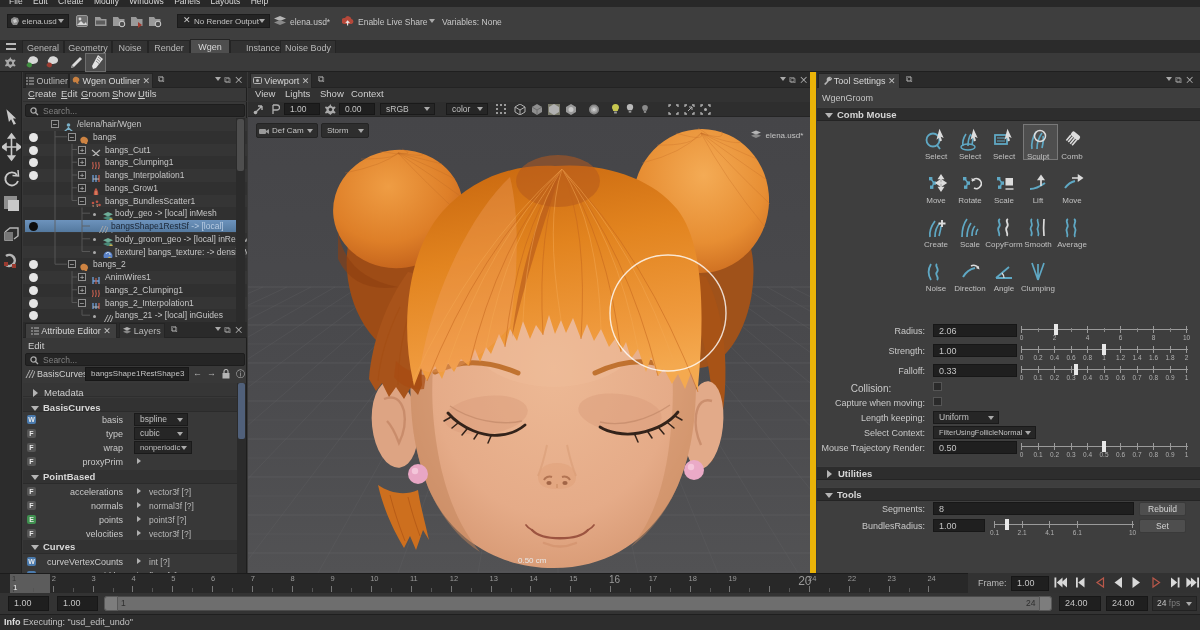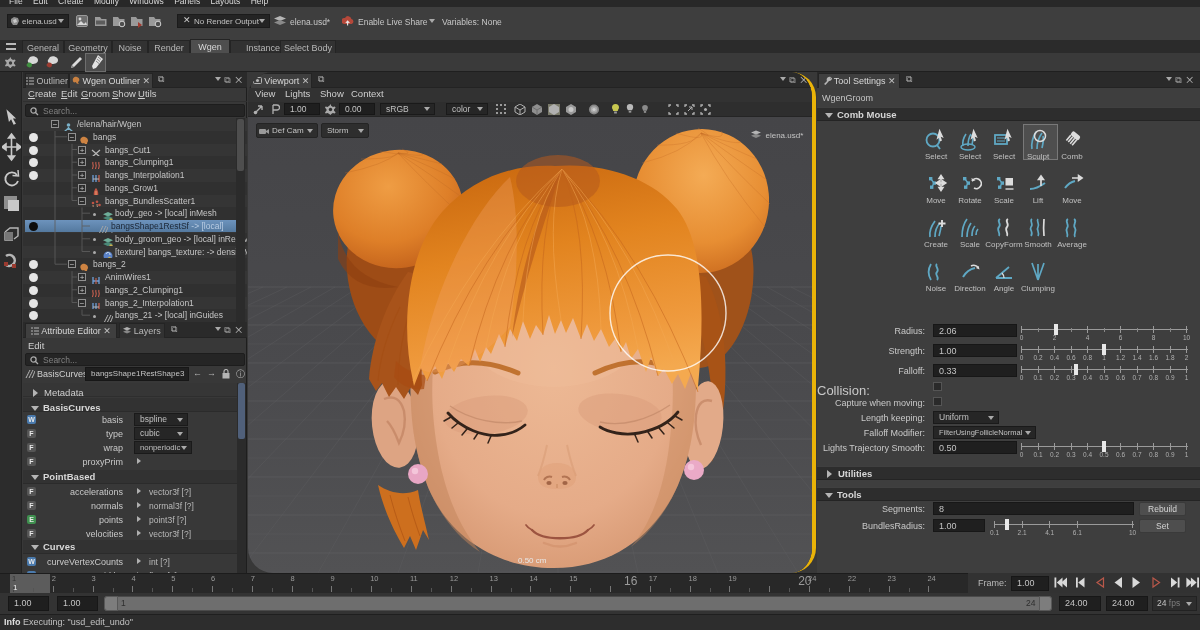--- a/index.html
+++ b/index.html
@@ -66,21 +66,21 @@
   <span class="abs" style="left:442px;top:10px;font-size:8.5px;color:#c8c8c8;">Variables: None</span>
 </div>
 <div class="abs" style="left:0;top:40px;width:1200px;height:13px;background:#2b2b2b;">
   <div class="abs" style="left:6px;top:3px;width:10px;height:7px;border-top:2px solid #b9b9b9;border-bottom:2px solid #b9b9b9;"></div>
   <div class="tab" style="left:22px;width:42px;">General</div>
   <div class="tab" style="left:64px;width:48px;">Geometry</div>
   <div class="tab" style="left:112px;width:36px;">Noise</div>
   <div class="tab" style="left:148px;width:42px;">Render</div>
   <div class="tab on" style="left:190px;width:40px;top:-1px;height:14px;background:#4e4e4e;line-height:15px;">Wgen</div>
   <div class="tab" style="left:230px;width:30px;padding-left:15px;">Instancer</div>
-  <div class="tab" style="left:280px;width:56px;">Select Body</div>
+  <div class="tab" style="left:280px;width:56px;">Noise Body</div>
 </div>
 <div class="abs" style="left:0;top:53px;width:1200px;height:19px;background:#3a3a3a;border-bottom:1px solid #1f1f1f;">
   <svg class="abs" style="left:5px;top:4px;" width="11" height="11" viewBox="0 0 11 11">
       <path d="M5.5 0 L6.3 2 A3.6 3.6 0 0 1 7.8 2.9 L9.9 2.4 L10.6 3.8 L9 5.2 a3.6 3.6 0 0 1 0 1.6 L10.6 8.2 L9.9 9.6 L7.8 9.1 a3.6 3.6 0 0 1 -1.5 0.9 L5.5 12 L4.2 10 A3.6 3.6 0 0 1 2.7 9.1 L0.6 9.6 L0 8.2 L1.5 6.8 a3.6 3.6 0 0 1 0-1.6 L0 3.8 L0.6 2.4 L2.7 2.9 A3.6 3.6 0 0 1 4.2 2 Z" fill="#a8a8a8"></path>
       <circle cx="5.5" cy="6" r="1.7" fill="#3a3a3a"></circle>
     </svg>
   <svg class="abs" style="left:26px;top:3px;" width="14" height="13" viewBox="0 0 14 13">
       <path d="M4 1 C7 -1 12 1 12 4 C12 7 9 8 6 8 C3 8 1 6 2 4 Z" fill="#d8d8d8"></path>
       <path d="M2 7 C4 6 6 7 6 9 C6 11 4 12 2 11 C0 10 0 8 2 7 Z" fill="#3f8f3f"></path>
     </svg>
@@ -117,21 +117,21 @@
     </g>
   <g fill="none" stroke="#b5b5b5" stroke-width="2.6">
       <path d="M4 152 a5.5 5.5 0 1 1 -1 8"></path>
     </g>
     <rect x="2" y="158" width="4" height="4" fill="#9a3b30"></rect>
     <rect x="10" y="160" width="4" height="4" fill="#9a3b30"></rect>
 </svg>
 
 <div class="abs" id="leftrail" style="left:0;top:72px;width:22px;height:501px;background:#2c2c2c;border-right:1px solid #222;"></div>
 <div class="abs" id="leftpanel" style="left:23px;top:72px;width:224px;height:501px;background:#383838;border-right:1px solid #1e1e1e;"></div>
-<div class="abs" id="viewport" style="left:248px;top:72px;width:568px;height:501px;background:#333;border-right:4px solid #eab308;overflow:hidden;border-radius:25px;">
+<div class="abs" id="viewport" style="left:248px;top:72px;width:568px;height:501px;background:#333;border-right:6px solid #eab308;overflow:hidden;">
   <div class="abs" style="left:0;top:0;width:568px;height:16px;background:#2a2a2a;border-bottom:1px solid #232323;">
   <div class="tab on" style="left:2px;width:62px;height:15px;top:1px;line-height:15px;"><svg width="9" height="9" viewBox="0 0 9 9" style="vertical-align:-1px;">
           <rect x="0.5" y="1.5" width="8" height="6" rx="1" fill="none" stroke="#b5b5b5"></rect>
           <circle cx="4.5" cy="4.5" r="1.5" fill="#b5b5b5"></circle>
         </svg> Viewport <span style="color:#c0c0c0;">✕</span></div>
   <span class="abs" style="left:70px;top:2px;font-size:9px;color:#b0b0b0;">⧉</span>
   <div class="wbtns" style="top:3px;right:8px;"><span style="display:inline-block;width:0;height:0;border-left:3.5px solid transparent;border-right:3.5px solid transparent;border-top:4px solid #aaa;vertical-align:2px;"></span>&nbsp;⧉&nbsp;✕</div>
     </div>
   <div class="abs" style="left:0;top:16px;width:568px;height:14px;background:#323232;font-size:9.5px;color:#cfcfcf;">
       <span class="abs" style="left:7px;">View</span>
@@ -601,29 +601,29 @@
       <div class="abs" style="left:115.5px;top:2px;width:1px;height:7px;background:#9a9a9a;"></div>
       <div class="abs" style="left:107.5px;top:10px;width:17px;text-align:center;font-size:6.5px;color:#b0b0b0;">0.7</div>
       <div class="abs" style="left:132.0px;top:2px;width:1px;height:7px;background:#9a9a9a;"></div>
       <div class="abs" style="left:124.0px;top:10px;width:17px;text-align:center;font-size:6.5px;color:#b0b0b0;">0.8</div>
       <div class="abs" style="left:148.5px;top:2px;width:1px;height:7px;background:#9a9a9a;"></div>
       <div class="abs" style="left:140.5px;top:10px;width:17px;text-align:center;font-size:6.5px;color:#b0b0b0;">0.9</div>
       <div class="abs" style="left:165.0px;top:2px;width:1px;height:7px;background:#9a9a9a;"></div>
       <div class="abs" style="left:157.0px;top:10px;width:17px;text-align:center;font-size:6.5px;color:#b0b0b0;">1</div>
       <div class="abs" style="left:53.0px;top:0px;width:4px;height:11px;background:#e8e8e8;"></div>
     </div>
-  <span class="abs" style="left:0;top:311px;width:108px;text-align:left;font-size:13px;color:#c9c9c9;">Collision:</span>
+  <span class="abs" style="left:0;top:311px;width:108px;text-align:center;font-size:10px;color:#c9c9c9;">Collision:</span>
   <div class="abs" style="left:116px;top:310px;width:9px;height:9px;background:#2a2a2a;border:1px solid #555;"></div>
   <span class="abs" style="left:0;top:326px;width:108px;text-align:right;font-size:9px;color:#c9c9c9;">Capture when moving:</span>
   <div class="abs" style="left:116px;top:325px;width:9px;height:9px;background:#2a2a2a;border:1px solid #555;"></div>
   <span class="abs" style="left:0;top:341px;width:108px;text-align:right;font-size:9px;color:#c9c9c9;">Length keeping:</span>
   <div class="abs ddn" style="left:116px;top:339px;width:66px;height:13px;font-size:8.5px;line-height:11px;">Uniform<span class="caret"></span></div>
-  <span class="abs" style="left:0;top:356px;width:108px;text-align:right;font-size:9px;color:#c9c9c9;">Falloff Modifier:</span>
+  <span class="abs" style="left:0;top:356px;width:108px;text-align:right;font-size:9px;color:#c9c9c9;">Select Context:</span>
   <div class="abs ddn" style="left:116px;top:354px;width:103px;height:13px;font-size:7.5px;line-height:12px;">FilterUsingFollicleNormal<span class="caret"></span></div>
-  <span class="abs" style="left:0;top:371px;width:108px;text-align:right;font-size:9px;color:#c9c9c9;">Lights Trajectory Smooth:</span>
+  <span class="abs" style="left:0;top:371px;width:108px;text-align:right;font-size:9px;color:#c9c9c9;">Mouse Trajectory Render:</span>
   <div class="abs fld" style="left:116px;top:369px;width:84px;height:13px;">0.50</div>
   <div class="abs" style="left:204px;top:369px;width:167px;height:16px;">
       <div class="abs" style="left:0;top:5px;width:167px;height:1px;background:#9a9a9a;"></div>
       <div class="abs" style="left:0.0px;top:2px;width:1px;height:7px;background:#9a9a9a;"></div>
       <div class="abs" style="left:-8.0px;top:10px;width:17px;text-align:center;font-size:6.5px;color:#b0b0b0;">0</div>
       <div class="abs" style="left:16.5px;top:2px;width:1px;height:7px;background:#9a9a9a;"></div>
       <div class="abs" style="left:8.5px;top:10px;width:17px;text-align:center;font-size:6.5px;color:#b0b0b0;">0.1</div>
       <div class="abs" style="left:33.0px;top:2px;width:1px;height:7px;background:#9a9a9a;"></div>
       <div class="abs" style="left:25.0px;top:10px;width:17px;text-align:center;font-size:6.5px;color:#b0b0b0;">0.2</div>
       <div class="abs" style="left:49.5px;top:2px;width:1px;height:7px;background:#9a9a9a;"></div>
@@ -1008,21 +1008,21 @@
   <div class="abs" style="left:470.7px;top:15px;width:1px;height:4px;background:#555;"></div>
   <span class="abs" style="left:489.6px;top:1px;font-size:7.5px;color:#9a9a9a;">13</span>
   <div class="abs" style="left:490.6px;top:13px;width:1px;height:6px;background:#777;"></div>
   <div class="abs" style="left:510.5px;top:15px;width:1px;height:4px;background:#555;"></div>
   <span class="abs" style="left:529.4px;top:1px;font-size:7.5px;color:#9a9a9a;">14</span>
   <div class="abs" style="left:530.4px;top:13px;width:1px;height:6px;background:#777;"></div>
   <div class="abs" style="left:550.3px;top:15px;width:1px;height:4px;background:#555;"></div>
   <span class="abs" style="left:569.2px;top:1px;font-size:7.5px;color:#9a9a9a;">15</span>
   <div class="abs" style="left:570.2px;top:13px;width:1px;height:6px;background:#777;"></div>
   <div class="abs" style="left:590.1px;top:15px;width:1px;height:4px;background:#555;"></div>
-  <span class="abs" style="left:624px;top:1px;font-size:12px;color:#9a9a9a;">16</span>
+  <span class="abs" style="left:609.0px;top:1px;font-size:10px;color:#9a9a9a;">16</span>
   <div class="abs" style="left:610.0px;top:13px;width:1px;height:6px;background:#777;"></div>
   <div class="abs" style="left:629.9px;top:15px;width:1px;height:4px;background:#555;"></div>
   <span class="abs" style="left:648.8px;top:1px;font-size:7.5px;color:#9a9a9a;">17</span>
   <div class="abs" style="left:649.8px;top:13px;width:1px;height:6px;background:#777;"></div>
   <div class="abs" style="left:669.7px;top:15px;width:1px;height:4px;background:#555;"></div>
   <span class="abs" style="left:688.6px;top:1px;font-size:7.5px;color:#9a9a9a;">18</span>
   <div class="abs" style="left:689.6px;top:13px;width:1px;height:6px;background:#777;"></div>
   <div class="abs" style="left:709.5px;top:15px;width:1px;height:4px;background:#555;"></div>
   <span class="abs" style="left:728.4px;top:1px;font-size:7.5px;color:#9a9a9a;">19</span>
   <div class="abs" style="left:729.4px;top:13px;width:1px;height:6px;background:#777;"></div>

